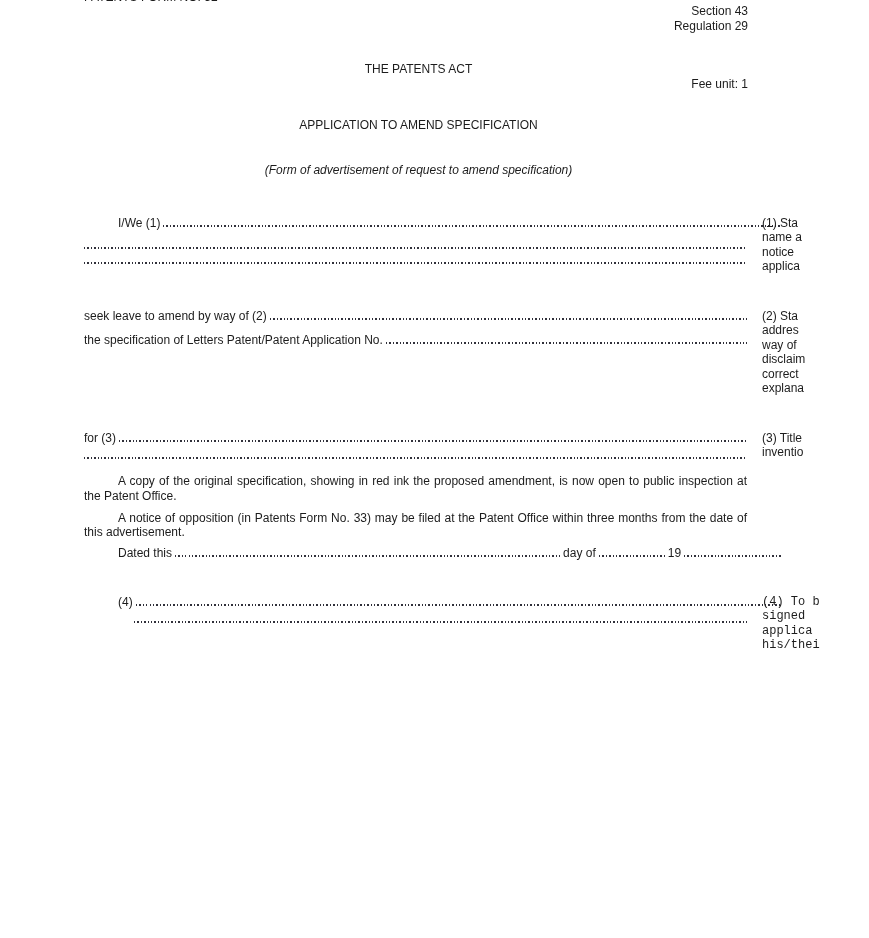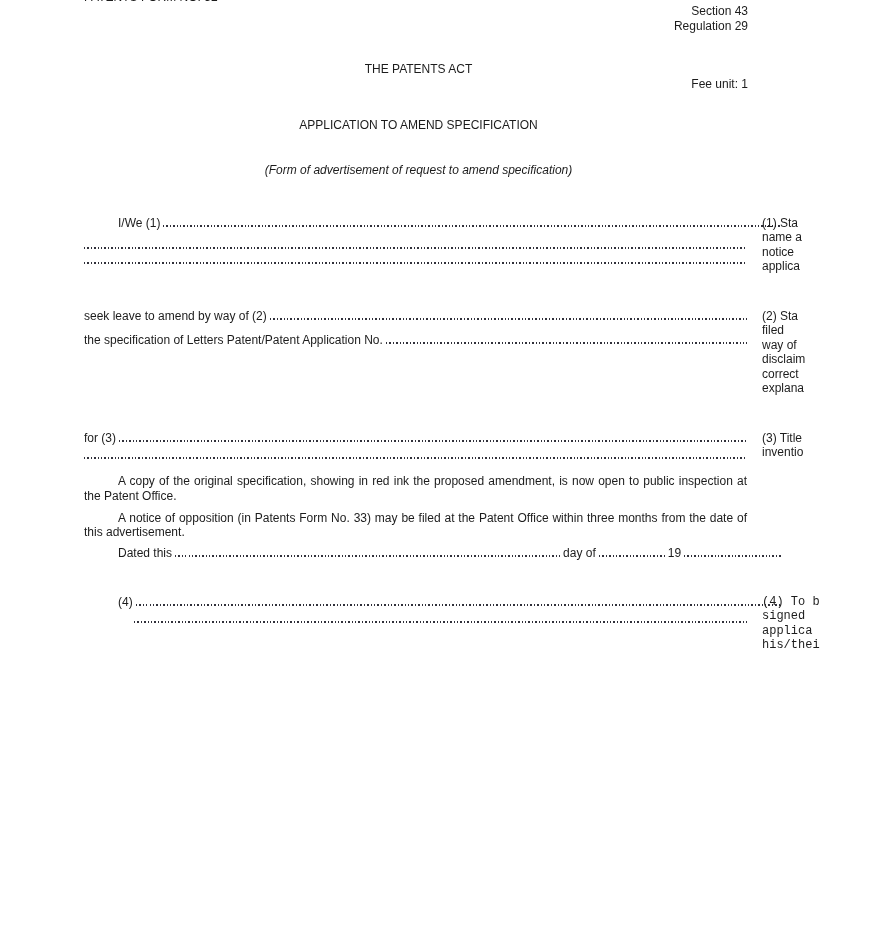--- a/index.html
+++ b/index.html
@@ -88,21 +88,21 @@
   <div class="row" style="top:309px;">
     <span class="label">seek leave to amend by way of (2)</span>
     <span class="leader"></span>
   </div>
   <div class="row" style="top:332.5px;">
     <span class="label">the specification of Letters Patent/Patent Application No.</span>
     <span class="leader"></span>
   </div>
   <div class="note" style="top:308.5px;">
     <div>(2) Sta</div>
-    <div>filed</div>
+    <div>addres</div>
     <div>way of</div>
     <div>disclaim</div>
     <div>correct</div>
     <div>explana</div>
   </div>
 
   <div class="row" style="top:431px;">
     <span class="label">for (3)</span>
     <span class="leader"></span>
   </div>

